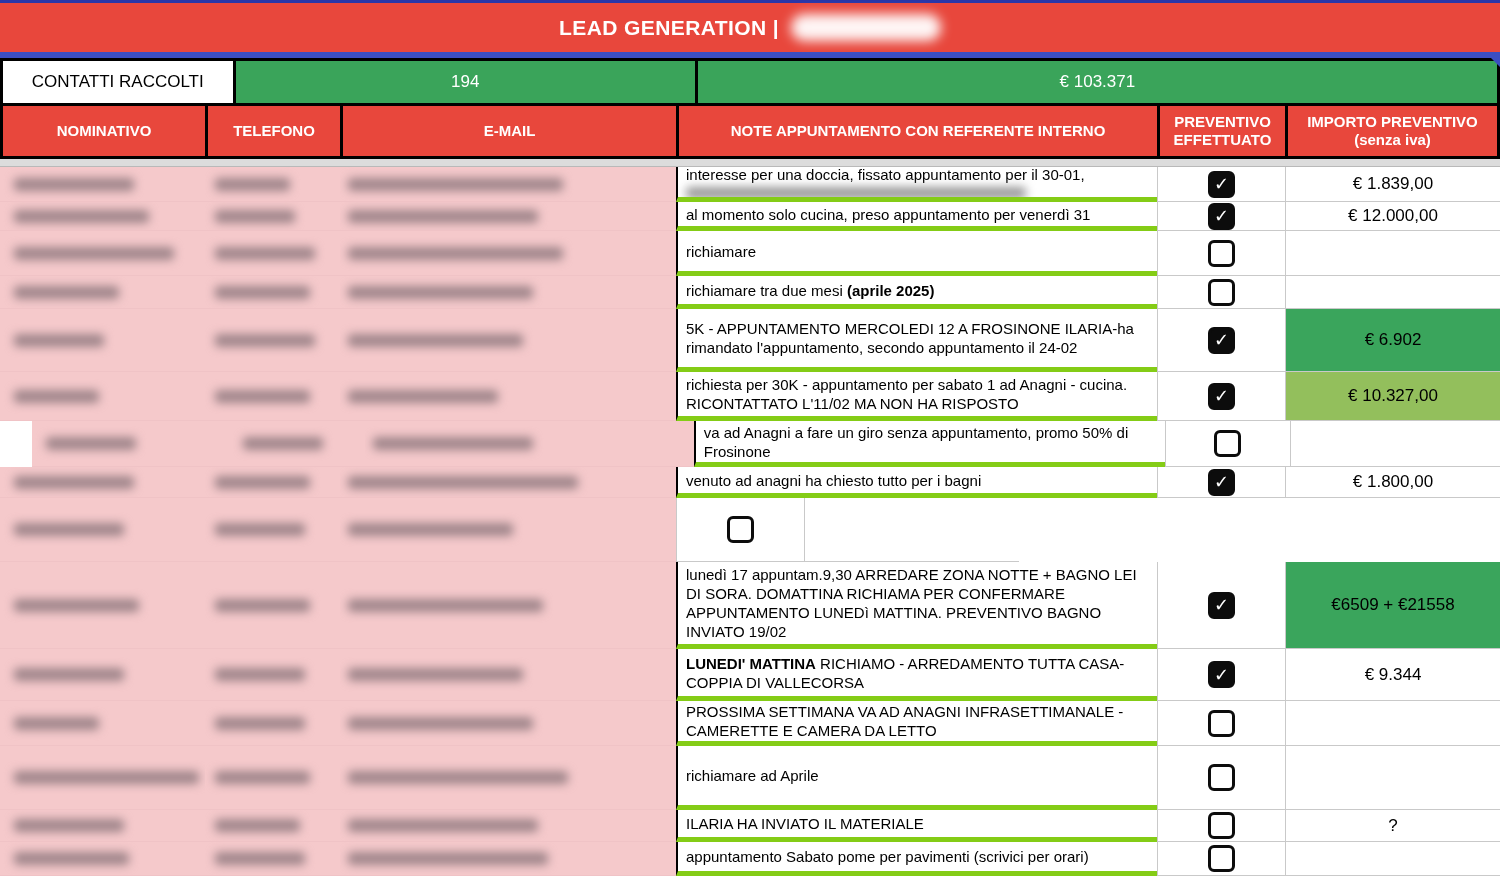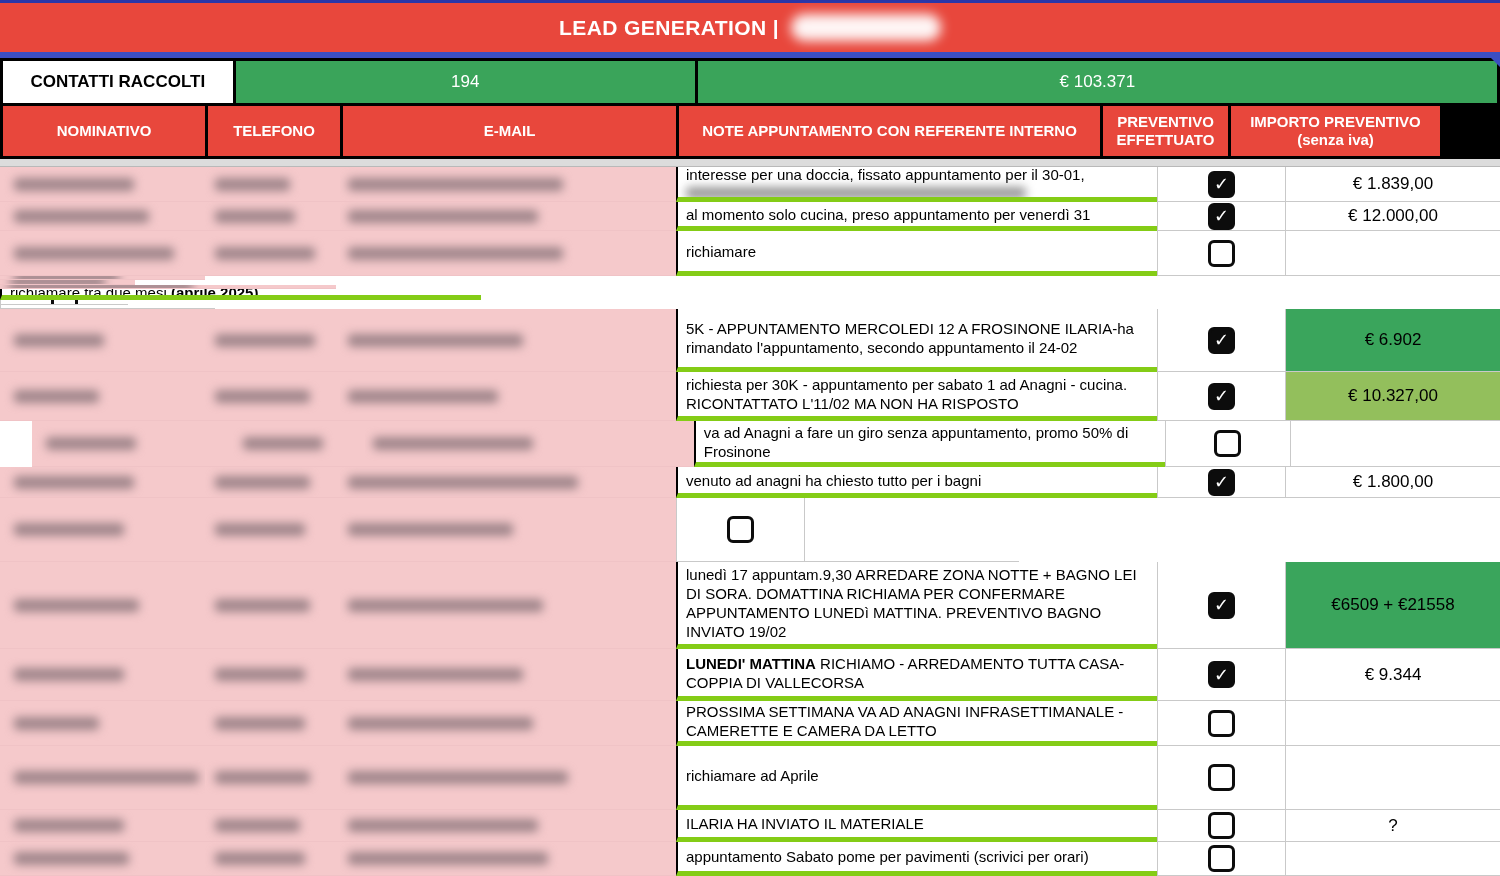--- a/index.html
+++ b/index.html
@@ -14,35 +14,35 @@
     display:flex;align-items:center;justify-content:center;gap:12px;
   }
   .titlebar .ttext{color:#fff;font-size:21px;font-weight:700;letter-spacing:.4px;}
   .title-blob{width:150px;height:27px;background:rgba(255,255,255,.95);
     border-radius:14px;filter:blur(6px);}
   
   .summary{display:flex;height:48px;box-sizing:border-box;}
   .sumcell{box-sizing:border-box;display:flex;align-items:center;justify-content:center;
     border:3px solid #000;border-right:none;height:100%;}
   .sumcell:last-child{border-right:3px solid #000;}
-  .sum-label{width:238px;background:#fff;font-weight:700;font-size:17px;}
+  .sum-label{width:238px;background:#fff;font-weight:400;font-size:17px;}
   .sum-count{width:473px;background:#3aa45a;color:#fff;font-size:17px;font-weight:500;}
   .sum-total{width:824px;background:#3aa45a;color:#fff;font-size:17px;font-weight:500;position:relative;}
   .sel-marker{position:absolute;top:-3px;right:-3px;width:0;height:0;
     border-top:9px solid #3b4ec2;border-left:9px solid transparent;}
   
   .colheads{display:flex;height:53px;box-sizing:border-box;background:#000;}
   .colhead{box-sizing:border-box;background:#e8473c;color:#fff;font-weight:700;font-size:15px;
     display:flex;align-items:center;justify-content:center;text-align:center;
     border-left:3px solid #000;border-bottom:3px solid #000;line-height:18px;padding:0 6px;height:100%;}
   .colhead:first-child{border-left:3px solid #000;}
   .ch-nominativo{width:205px;}
   .ch-telefono{width:135px;}
   .ch-email{width:336px;}
-  .ch-note{width:424px;}
+  .ch-note{width:481px;}
   .ch-prev{width:128px;}
   .ch-importo{width:215px;border-right:3px solid #000;}
   
   .freeze-bar{height:8px;background:#dcdcdc;border-bottom:1px solid #b9b9b9;box-sizing:border-box;}
   
   #rows{position:relative;}
   .row{display:flex;box-sizing:border-box;overflow:hidden;}
   .cell{box-sizing:border-box;height:100%;overflow:hidden;}
   .redcell{background:#f5c9cb;display:flex;align-items:center;border-bottom:1px solid #f0c3c6;}
   .c-name{width:205px;padding-left:14px;}
@@ -141,21 +141,21 @@
           <div class="blob" style="width: 215px;"></div>
         </div>
         <div class="cell c-note">
           <div><span>richiamare</span></div>
         </div>
         <div class="cell c-check">
           <div class="cb"></div>
         </div>
         <div class="cell c-importo"></div>
       </div>
-      <div class="row" style="height: 33px; flex-direction: column;">
+      <div class="row" style="height: 33px;">
         <div class="cell redcell c-name">
           <div class="blob" style="width: 105px;"></div>
         </div>
         <div class="cell redcell c-phone">
           <div class="blob" style="width: 95px;"></div>
         </div>
         <div class="cell redcell c-email">
           <div class="blob" style="width: 185px;"></div>
         </div>
         <div class="cell c-note">

